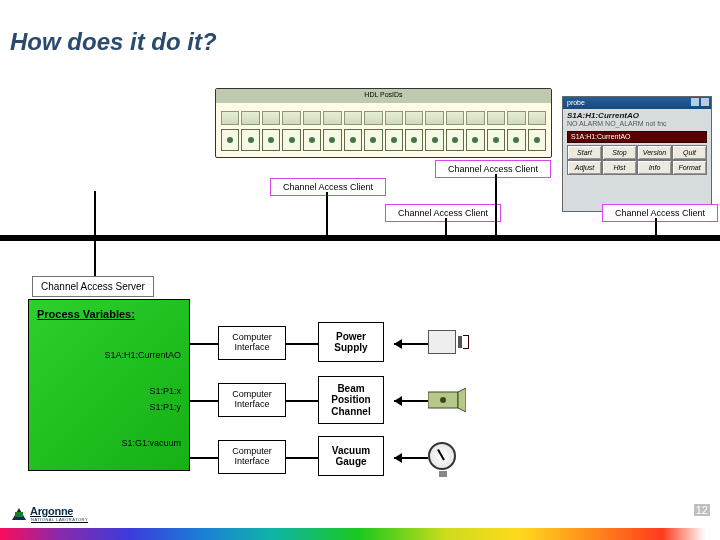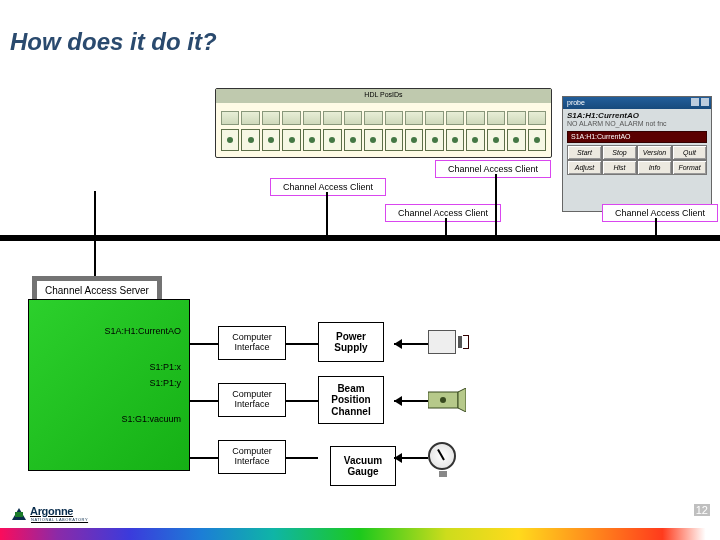--- a/index.html
+++ b/index.html
@@ -44,21 +44,21 @@
   .vl2 { left: 326px; top: 192px; height: 43px; }
   .vl3 { left: 445px; top: 218px; height: 17px; }
   .vl4 { left: 655px; top: 218px; height: 17px; }
 
   
   .bus { position: absolute; left: 0; top: 235px; width: 720px; height: 6px; background: #000; }
   
   .server-drop { position: absolute; left: 94px; top: 191px; width: 2px; height: 94px; background: #000; }
 
   
-  .server-label { position: absolute; left: 32px; top: 276px; border: 5px solid #737373; font-size: 10px; padding: 4px 8px; background: #fff; }
+  .server-label { position: absolute; left: 32px; top: 276px; border: 1px solid #737373; font-size: 10px; padding: 4px 8px; background: #fff; }
 
   
   .pv-box { position: absolute; left: 28px; top: 299px; width: 162px; height: 172px; border: 1px solid #000; background: linear-gradient(135deg,#2cd02c,#15b015); }
   .pv-title { font-size: 11px; font-weight: bold; padding: 8px 8px 4px 8px; text-decoration: underline; color: #000; }
   .pv-list { position: relative; height: 130px; }
   .pv-item { position: absolute; right: 8px; font-size: 9px; color: #000; text-align: right; }
   .pv-i1 { top: 26px; }
   .pv-i2a { top: 62px; }
   .pv-i2b { top: 78px; }
   .pv-i3 { top: 114px; margin-left: 8px; }
@@ -66,21 +66,21 @@
   
   .ci { position: absolute; left: 218px; width: 68px; height: 34px; border: 1px solid #000; background: #fff; font-size: 9px; display: flex; align-items: center; justify-content: center; text-align: center; padding: 2px; line-height: 1.1; }
   .ci1 { top: 326px; }
   .ci2 { top: 383px; }
   .ci3 { top: 440px; }
 
   
   .dev { position: absolute; left: 318px; width: 66px; border: 1px solid #000; background: #fff; font-size: 10px; font-weight: bold; display: flex; align-items: center; justify-content: center; text-align: center; padding: 3px; line-height: 1.15; }
   .dev1 { top: 322px; height: 40px; }
   .dev2 { top: 376px; height: 48px; }
-  .dev3 { top: 446px; height: 40px; margin-left: 12px; }
+  .dev3 { top: 436px; height: 40px; }
 
   
   .hconn { position: absolute; height: 2px; background: #000; }
   .hc-a1 { left: 190px; top: 343px; width: 28px; }
   .hc-a2 { left: 286px; top: 343px; width: 32px; }
   .hc-a3 { left: 394px; top: 343px; width: 34px; }
   .hc-b1 { left: 190px; top: 400px; width: 28px; }
   .hc-b2 { left: 286px; top: 400px; width: 32px; }
   .hc-b3 { left: 394px; top: 400px; width: 34px; }
   .hc-c1 { left: 190px; top: 457px; width: 28px; }
@@ -237,20 +237,21 @@
 <div class="vline vl1"></div>
 <div class="vline vl2"></div>
 <div class="vline vl3"></div>
 <div class="vline vl4"></div>
 
 <div class="bus"></div>
 <div class="server-drop"></div>
 <div class="server-label">Channel Access Server</div>
 
 <div class="pv-box">
+  <div class="pv-title">Process Variables:</div>
   <div class="pv-list">
     <div class="pv-item pv-i1">S1A:H1:CurrentAO</div>
     <div class="pv-item pv-i2a">S1:P1:x</div>
     <div class="pv-item pv-i2b">S1:P1:y</div>
     <div class="pv-item pv-i3">S1:G1:vacuum</div>
   </div>
 </div>
 
 <div class="hconn hc-a1"></div>
 <div class="ci ci1">Computer Interface</div>

